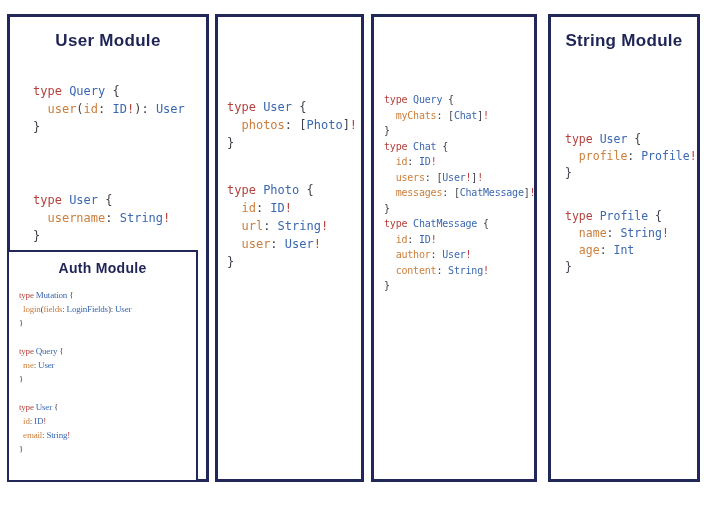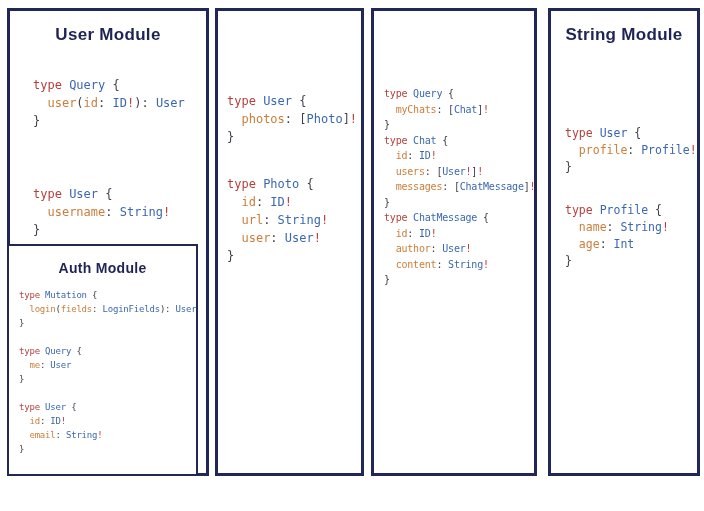--- a/index.html
+++ b/index.html
@@ -4,57 +4,57 @@
 <style>
   html,body { margin:0; padding:0; }
   body {
     width:704px; height:511px; background:#ffffff;
     font-family:"Liberation Sans", sans-serif;
     -webkit-font-smoothing:antialiased;
   }
   .board { position:relative; width:704px; height:511px; background:#fff; overflow:hidden; }
 
   .panel {
-    position:absolute; top:8px; height:468px; box-sizing:border-box;
+    position:absolute; top:14px; height:468px; box-sizing:border-box;
     border:3px solid var(--border-navy,#212759); background:#fff;
   }
   .p-user    { left:7px;   width:202px; }
   .p-gallery { left:215px; width:149px; }
   .p-chat    { left:371px; width:166px; }
   .p-profile { left:548px; width:152px; }
 
   .title {
     margin:13px 0 0 0; text-align:center; font-weight:bold;
     font-size:17px; line-height:22px; letter-spacing:0.3px;
     color:var(--title-navy,#1e2455);
   }
 
   .authbox {
     position:absolute; left:-3px; top:233px; width:191px; height:232px;
     box-sizing:border-box; border:2px solid var(--border-navy,#212759); background:#fff;
   }
-  .auth-title { font-size:14px; line-height:18px; margin-top:13px; }
+  .auth-title { font-size:14px; line-height:18px; margin-top:7px; }
 
   .code {
     font-family:"DejaVu Sans Mono", monospace;
     white-space:pre; color:var(--punct-gray,#3f3f4a);
   }
   .p-user > .code    { font-size:12px;   line-height:18px;   padding-left:23px; margin-top:30px; }
   .p-user > .code .code-block + .code-block { margin-top:55px; }
 
   .p-gallery .code   { font-size:12px;   line-height:18px;   padding-left:9px;  margin-top:81px; }
   .p-gallery .code-block + .code-block { margin-top:29px; }
 
   .p-chat .code      { font-size:10px;   line-height:15.5px; padding-left:10px; margin-top:75px; letter-spacing:-0.2px; }
   .p-chat .code-block + .code-block { margin-top:0; }
 
   .p-profile .code   { font-size:11.5px; line-height:17px;   padding-left:14px; margin-top:79px; }
   .p-profile .code-block + .code-block { margin-top:26px; }
 
-  .authbox .code     { font-size:9px;    line-height:14px;   padding-left:10px; margin-top:11px; letter-spacing:-0.2px; }
+  .authbox .code     { font-size:9px;    line-height:14px;   padding-left:10px; margin-top:11px; letter-spacing:-0.2px;font-family:Liberation Serif, serif; }
   .authbox .code-block + .code-block { margin-top:14px; }
 
   .tok-k { color:var(--keyword-red,#b5413c); }
   .tok-t { color:var(--type-blue,#3b68b0); }
   .tok-f { color:var(--field-orange,#cc7e3b); }
   .tok-p { color:var(--punct-gray,#3f3f4a); }
   .tok-e { color:var(--bang-red,#b5413c); }
 </style>
 </head>
 <body>

